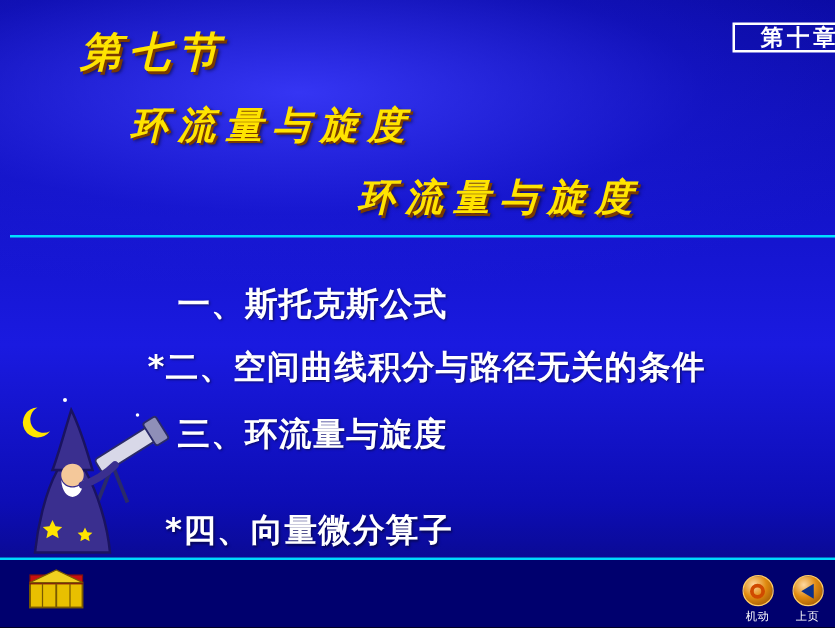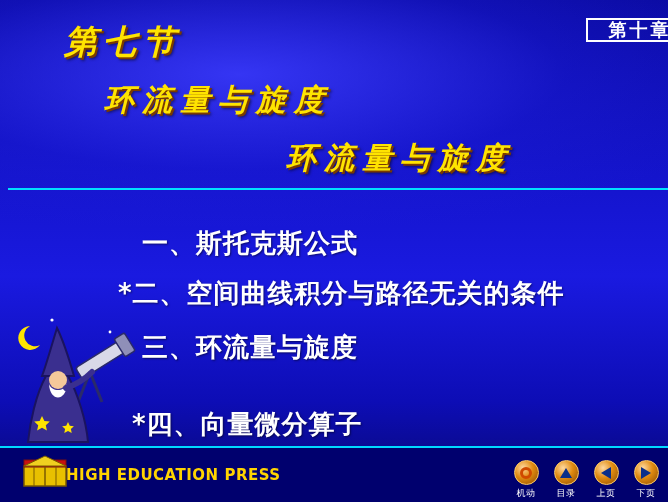--- a/index.html
+++ b/index.html
@@ -246,46 +246,33 @@
   <div class="bottom-bar"></div>
 
   <svg class="press-logo" viewBox="0 0 46 34">
     <rect x="2" y="12" width="42" height="20" fill="#e8c000" stroke="#7a5a00" stroke-width="1.5"></rect>
     <rect x="2" y="6" width="42" height="7" fill="#c81010" stroke="#7a1010" stroke-width="1"></rect>
     <path d="M2 12 L23 2 L44 12 Z" fill="#f0d020" stroke="#7a5a00" stroke-width="1"></path>
     <line x1="23" y1="13" x2="23" y2="32" stroke="#7a5a00" stroke-width="1.5"></line>
     <line x1="12" y1="13" x2="12" y2="32" stroke="#7a5a00" stroke-width="1"></line>
     <line x1="34" y1="13" x2="34" y2="32" stroke="#7a5a00" stroke-width="1"></line>
   </svg>
-  <div class="press-text">HIGH EDUCATION PRESS</div>
 
   <div class="nav">
     <div class="nav-btn">
       <div class="nav-circle">
           <div class="ring"></div>
         </div>
       <div class="nav-label">机动</div>
     </div>
     <div class="nav-btn">
       <div class="nav-circle">
-          <div class="tri tri-up"></div>
-        </div>
-      <div class="nav-label">目录</div>
-    </div>
-    <div class="nav-btn">
-      <div class="nav-circle">
           <div class="tri tri-left"></div>
         </div>
       <div class="nav-label">上页</div>
-    </div>
-    <div class="nav-btn">
-      <div class="nav-circle">
-          <div class="tri tri-right"></div>
-        </div>
-      <div class="nav-label">下页</div>
     </div>
     <div class="nav-btn">
       <div class="nav-circle">
           <div class="tri tri-left"></div>
         </div>
       <div class="nav-label">返回</div>
     </div>
   </div>
 
 </div>

